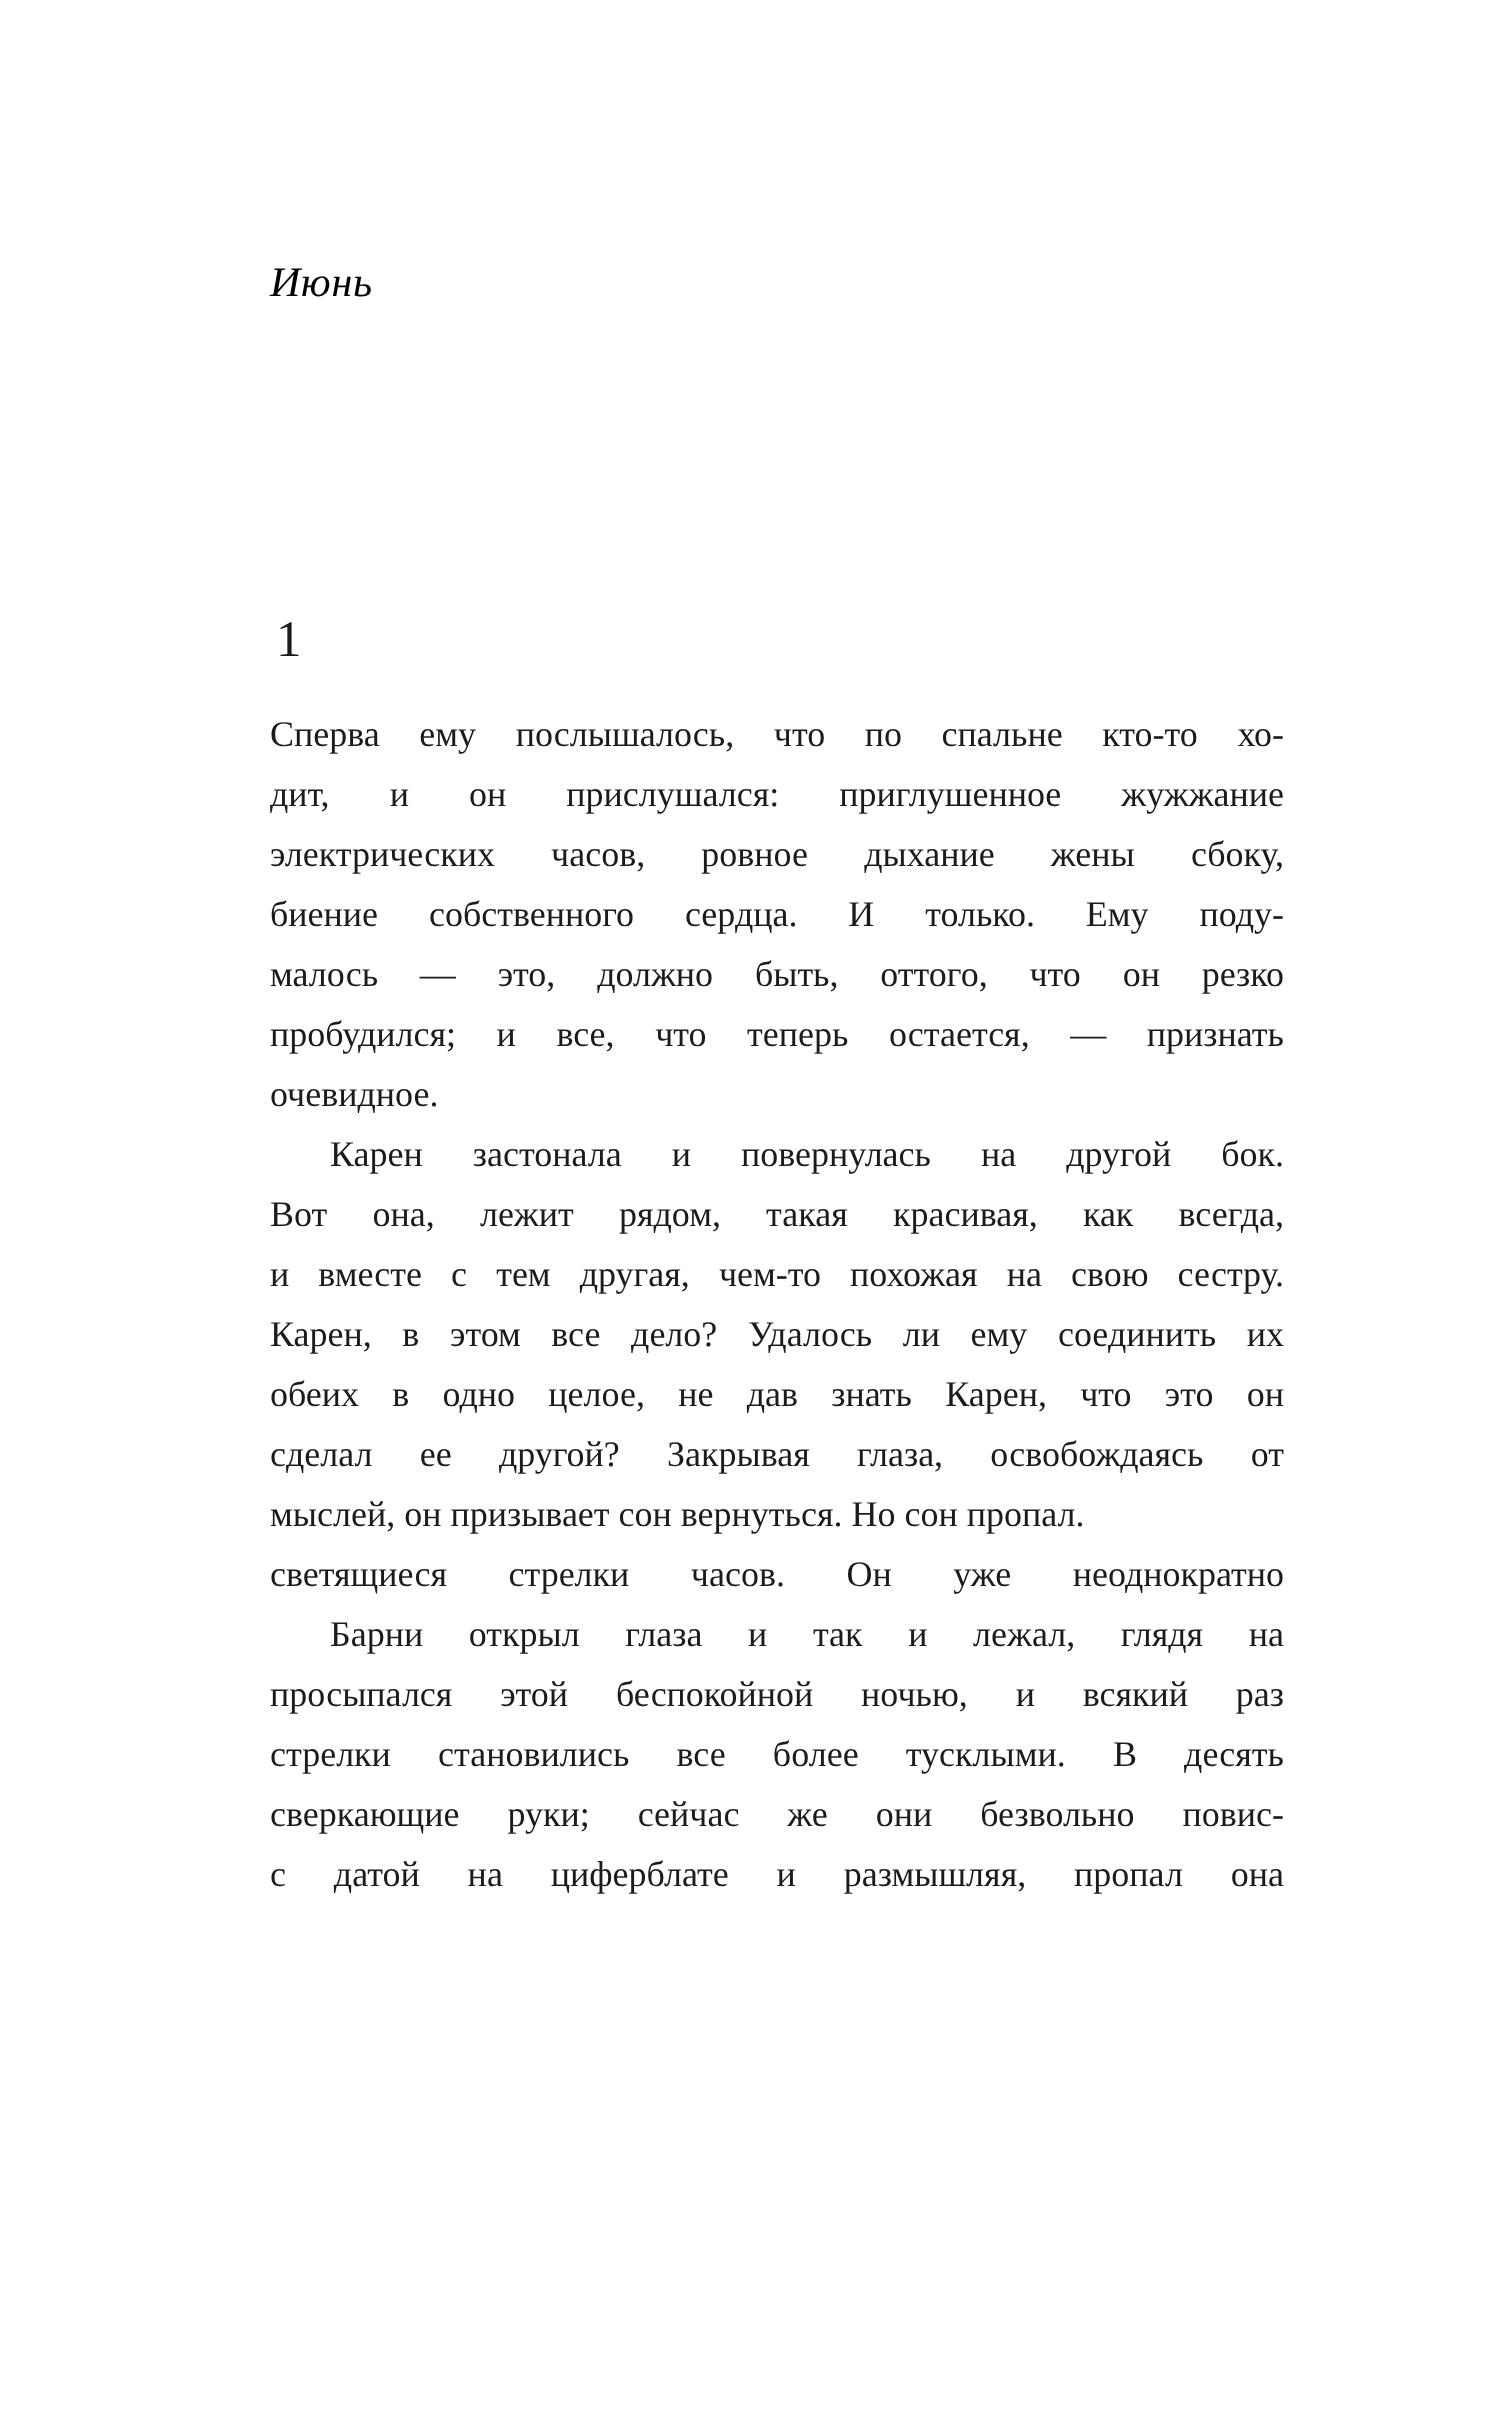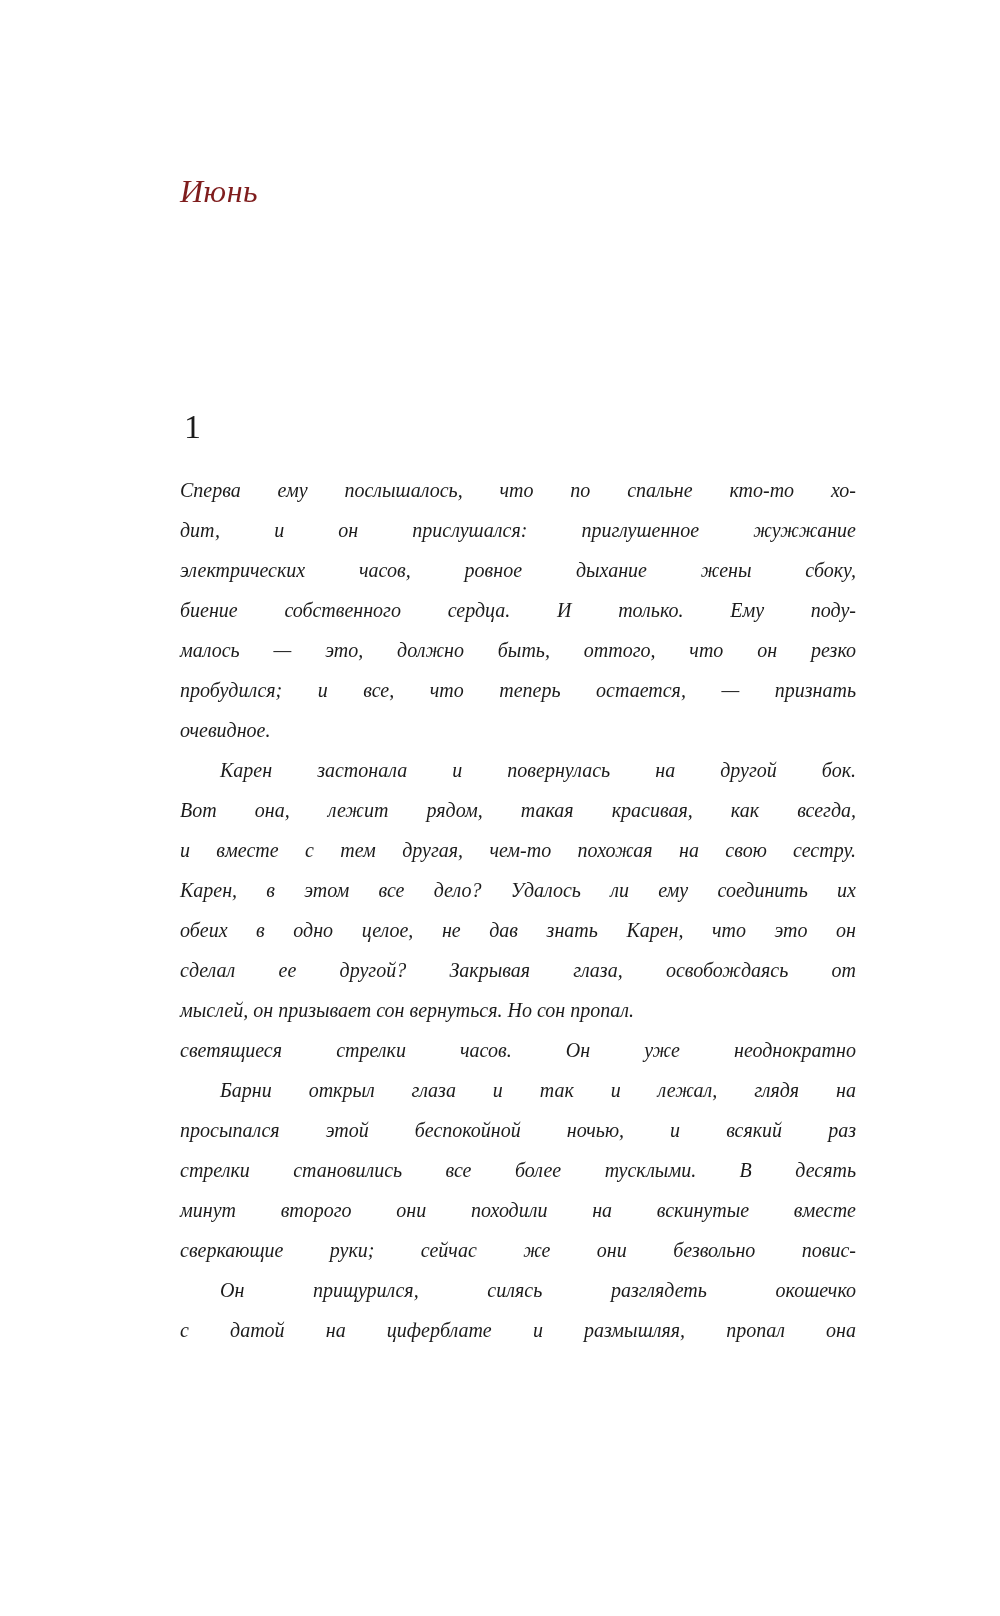--- a/index.html
+++ b/index.html
@@ -20,41 +20,40 @@
     color: #1b1b1b;
     overflow: hidden;
   }
   .chapter-title {
     position: absolute;
     top: 174px;
     left: 180px;
     margin: 0;
     font-style: italic;
     font-weight: normal;
-    font-size: 32px;
+    font-size: 28px;
     line-height: 1.1;
     letter-spacing: 0.5px;
-    color: #7f1d1d;
+    color: #000000;
   }
   .section-number {
     position: absolute;
     top: 408px;
     left: 184px;
     font-size: 34px;
     line-height: 1.1;
     color: #1b1b1b;
   }
   .body-text {
     position: absolute;
     top: 470px;
     left: 180px;
     width: 676px;
-    font-size: 20px;
+    font-size: 24px;
     color: #1b1b1b;
-    font-style: italic;
   }
   .paragraph {
     margin: 0;
     padding: 0;
   }
   .line {
     height: 40px;
     line-height: 40px;
     text-align: justify;
     text-align-last: justify;
@@ -91,21 +90,19 @@
         <div class="line">Карен, в этом все дело? Удалось ли ему соединить их</div>
         <div class="line">обеих в одно целое, не дав знать Карен, что это он</div>
         <div class="line">сделал ее другой? Закрывая глаза, освобождаясь от</div>
         <div class="line para-end">мыслей, он призывает сон вернуться. Но сон пропал.</div>
       </div>
       <div class="paragraph">
         <div class="line">светящиеся стрелки часов. Он уже неоднократно</div>
         <div class="line indented">Барни открыл глаза и так и лежал, глядя на</div>
         <div class="line">просыпался этой беспокойной ночью, и всякий раз</div>
         <div class="line">стрелки становились все более тусклыми. В десять</div>
-        <div class="line">минут второго они походили на вскинутые вместе</div>
         <div class="line">сверкающие руки; сейчас же они безвольно повис-</div>
       </div>
       <div class="paragraph">
-        <div class="line indented">Он прищурился, силясь разглядеть окошечко</div>
         <div class="line">с датой на циферблате и размышляя, пропал она</div>
       </div>
     </div>
 </div>
 
 </body></html>

